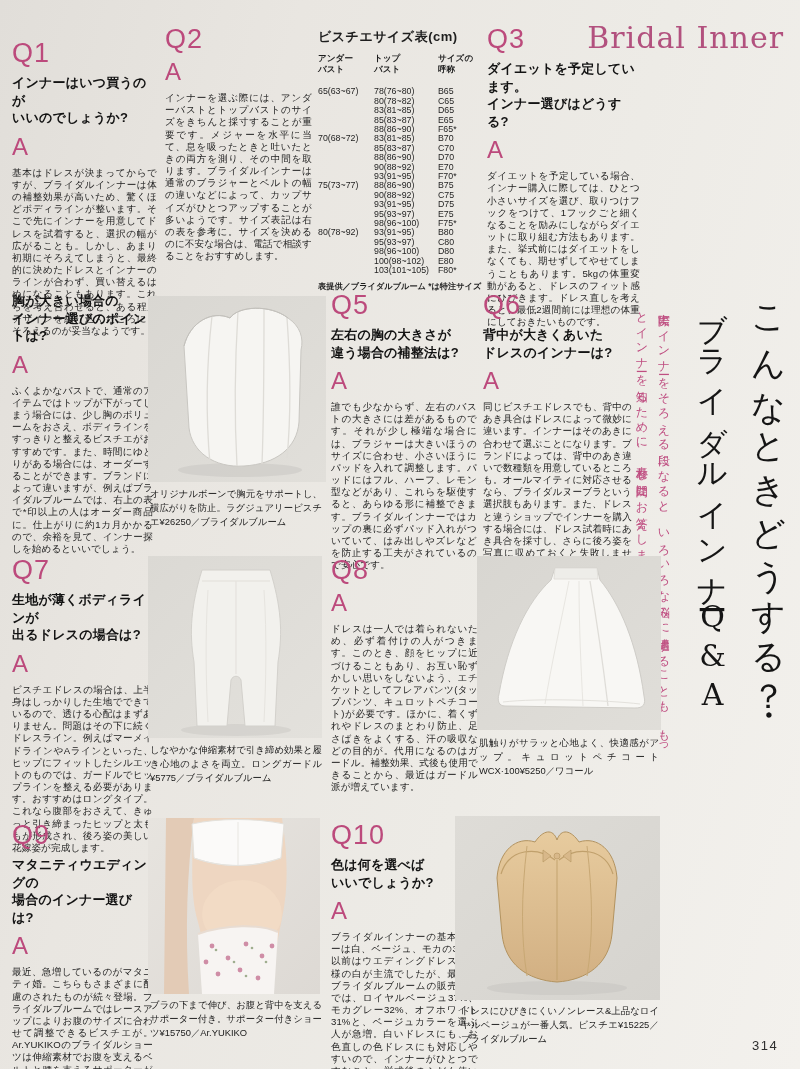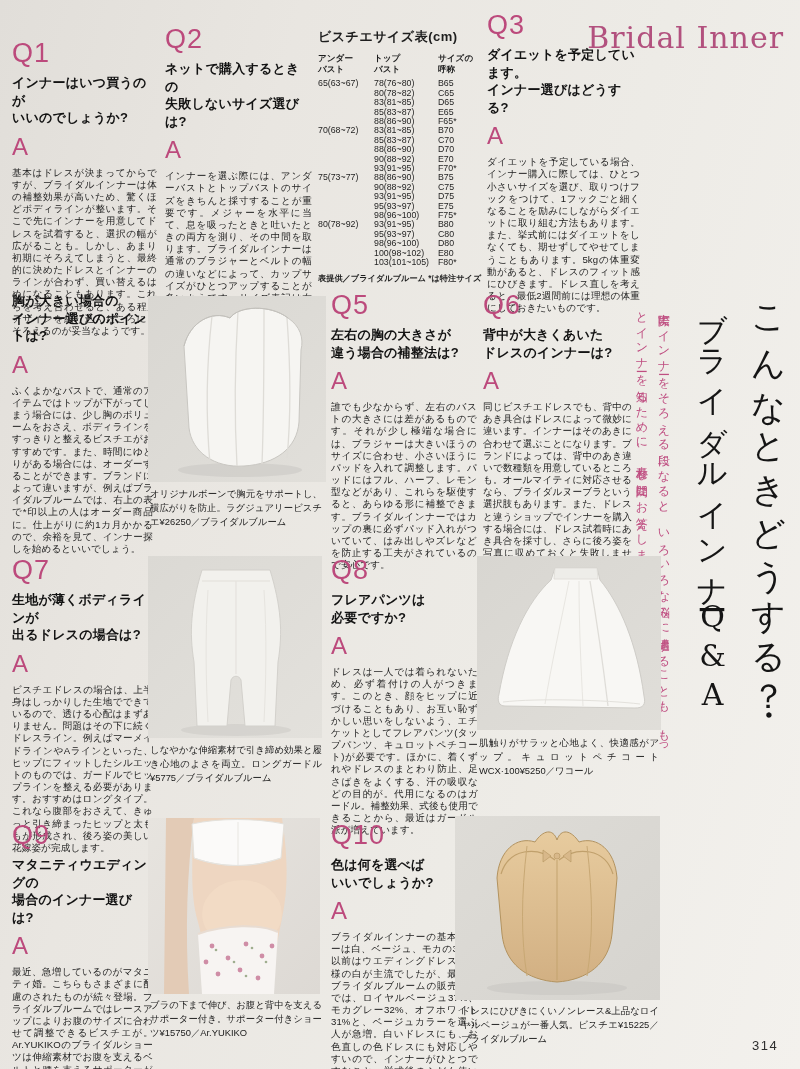--- a/index.html
+++ b/index.html
@@ -11,21 +11,21 @@
   }
   .qa { position:absolute; }
   .qmark { font-size:27px; font-weight:200; color:#bc4a7c; letter-spacing:1px; line-height:1; margin-bottom:7px; }
   .question { font-size:13px; font-weight:700; color:#131313; line-height:1.35; white-space:pre-line; margin-bottom:8px; letter-spacing:.2px; }
   .amark { font-size:24px; font-weight:200; color:#bc4a7c; line-height:1; margin-bottom:8px; }
   .answer { font-size:9.6px; line-height:1.27; text-align:justify; color:#222; letter-spacing:.1px; }
 
   .size-table { position:absolute; left:318px; top:28px; width:166px; }
   .st-title { font-size:13px; font-weight:700; letter-spacing:.5px; margin-bottom:7px; }
   .st-head, .st-row { display:grid; grid-template-columns:56px 64px 46px; }
-  .st-head { font-size:8.6px; font-weight:700; line-height:1.3; white-space:pre-line; margin-bottom:4px; }
+  .st-head { font-size:8.6px; font-weight:700; line-height:1.3; white-space:pre-line; margin-bottom:12px; }
   .st-row { font-size:8.8px; line-height:9.4px; }
   .st-foot { font-size:8.2px; font-weight:700; margin-top:6px; }
 
   .caption { position:absolute; font-size:9.4px; font-weight:400; line-height:1.5; text-align:justify; color:#1b1b1b; }
   .photo { position:absolute; }
   .photo svg { display:block; width:100%; height:100%; }
 
   .vblock { position:absolute; top:284px; right:8px; height:676px; writing-mode:vertical-rl; }
   .vt-main { text-orientation:upright; font-family:"DejaVu Serif","Liberation Serif",serif; color:#151515; }
   .vt1 { font-size:34px; letter-spacing:3px; margin-left:14px; }
@@ -47,22 +47,20 @@
   <section class="qa" style="left:12px;top:40px;width:145px">
     <div class="qmark">Q1</div>
     <h2 class="question">インナーはいつ買うのが
 いいのでしょうか?</h2>
     <div class="amark">A</div>
     <p class="answer">基本はドレスが決まってからですが、ブライダルインナーは体の補整効果が高いため、驚くほどボディラインが整います。そこで先にインナーを用意してドレスを試着すると、選択の幅が広がることも。しかし、あまり初期にそろえてしまうと、最終的に決めたドレスとインナーのラインが合わず、買い替えるはめになることもあります。これらを考え合わせると、ある程度デザインを絞り込んだころに、そろえるのが妥当なようです。</p>
   </section>
 
   <section class="qa" style="left:165px;top:26px;width:147px">
     <div class="qmark">Q2</div>
-    <h2 class="question">ネットで購入するときの
-失敗しないサイズ選びは?</h2>
     <div class="amark">A</div>
     <p class="answer">インナーを選ぶ際には、アンダーバストとトップバストのサイズをきちんと採寸することが重要です。メジャーを水平に当て、息を吸ったときと吐いたときの両方を測り、その中間を取ります。ブライダルインナーは通常のブラジャーとベルトの幅の違いなどによって、カップサイズがひとつアップすることが多いようです。サイズ表記は右の表を参考に。サイズを決めるのに不安な場合は、電話で相談することをおすすめします。</p>
   </section>
 
   <div class="size-table">
     <div class="st-title">ビスチエサイズ表(cm)</div>
     <div class="st-head">
       <span>アンダー
 バスト</span>
       <span>トップ
@@ -168,21 +166,21 @@
         </div>
       <div class="st-row">
           <span></span>
           <span>103(101~105)</span>
           <span>F80*</span>
         </div>
     </div>
     <div class="st-foot">表提供／ブライダルブルーム *は特注サイズ</div>
   </div>
 
-  <section class="qa" style="left:487px;top:12px;width:153px">
+  <section class="qa" style="left:487px;top:26px;width:153px">
     <div class="qmark">Q3</div>
     <h2 class="question">ダイエットを予定しています。
 インナー選びはどうする?</h2>
     <div class="amark">A</div>
     <p class="answer">ダイエットを予定している場合、インナー購入に際しては、ひとつ小さいサイズを選び、取りつけフックをつけて、1フックごと細くなることを励みにしながらダイエットに取り組む方法もあります。また、挙式前にはダイエットをしなくても、期せずしてやせてしまうこともあります。5kgの体重変動があると、ドレスのフィット感にひびきます。ドレス直しを考えると、最低2週間前には理想の体重にしておきたいものです。</p>
   </section>
 
   <aside class="vblock">
     <div class="vt-main vt1">こんなときどうする？・</div>
     <div class="vt-main vt2">ブライダルインナーQ&amp;A</div>
@@ -254,22 +252,20 @@
       <path d="M54,25 L122,25" stroke="#e1dfda" stroke-width="1.2" fill="none"></path>
       <path d="M88,25 L88,118" stroke="#e4e2dd" stroke-width="1.2" fill="none"></path>
       <path d="M60,34 C57,80 58,126 60,166" stroke="#e6e4df" fill="none"></path>
       <path d="M116,34 C119,80 118,126 116,166" stroke="#e6e4df" fill="none"></path>
     </svg>
   </figure>
   <p class="caption" style="left:150px;top:743px;width:172px">しなやかな伸縮素材で引き締め効果と履き心地のよさを両立。ロングガードル¥5775／ブライダルブルーム</p>
 
   <section class="qa" style="left:331px;top:557px;width:147px">
     <div class="qmark">Q8</div>
-    <h2 class="question">フレアパンツは
-必要ですか?</h2>
     <div class="amark">A</div>
     <p class="answer">ドレスは一人では着られないため、必ず着付けの人がつきます。このとき、顔をヒップに近づけることもあり、お互い恥ずかしい思いをしないよう、エチケットとしてフレアパンツ(タップパンツ、キュロットペチコート)が必要です。ほかに、着くずれやドレスのまとわり防止、足さばきをよくする、汗の吸収などの目的が。代用になるのはガードル。補整効果、式後も使用できることから、最近はガードル派が増えています。</p>
   </section>
 
   <figure class="photo" style="left:477px;top:556px;width:184px;height:174px">
     <svg viewBox="0 0 184 174">
       <defs>
         <linearGradient id="gbg3" x1="0" y1="0" x2="1" y2="1">
           <stop offset="0" stop-color="#d8d6d1"></stop>
             <stop offset="1" stop-color="#e0ded9"></stop>

